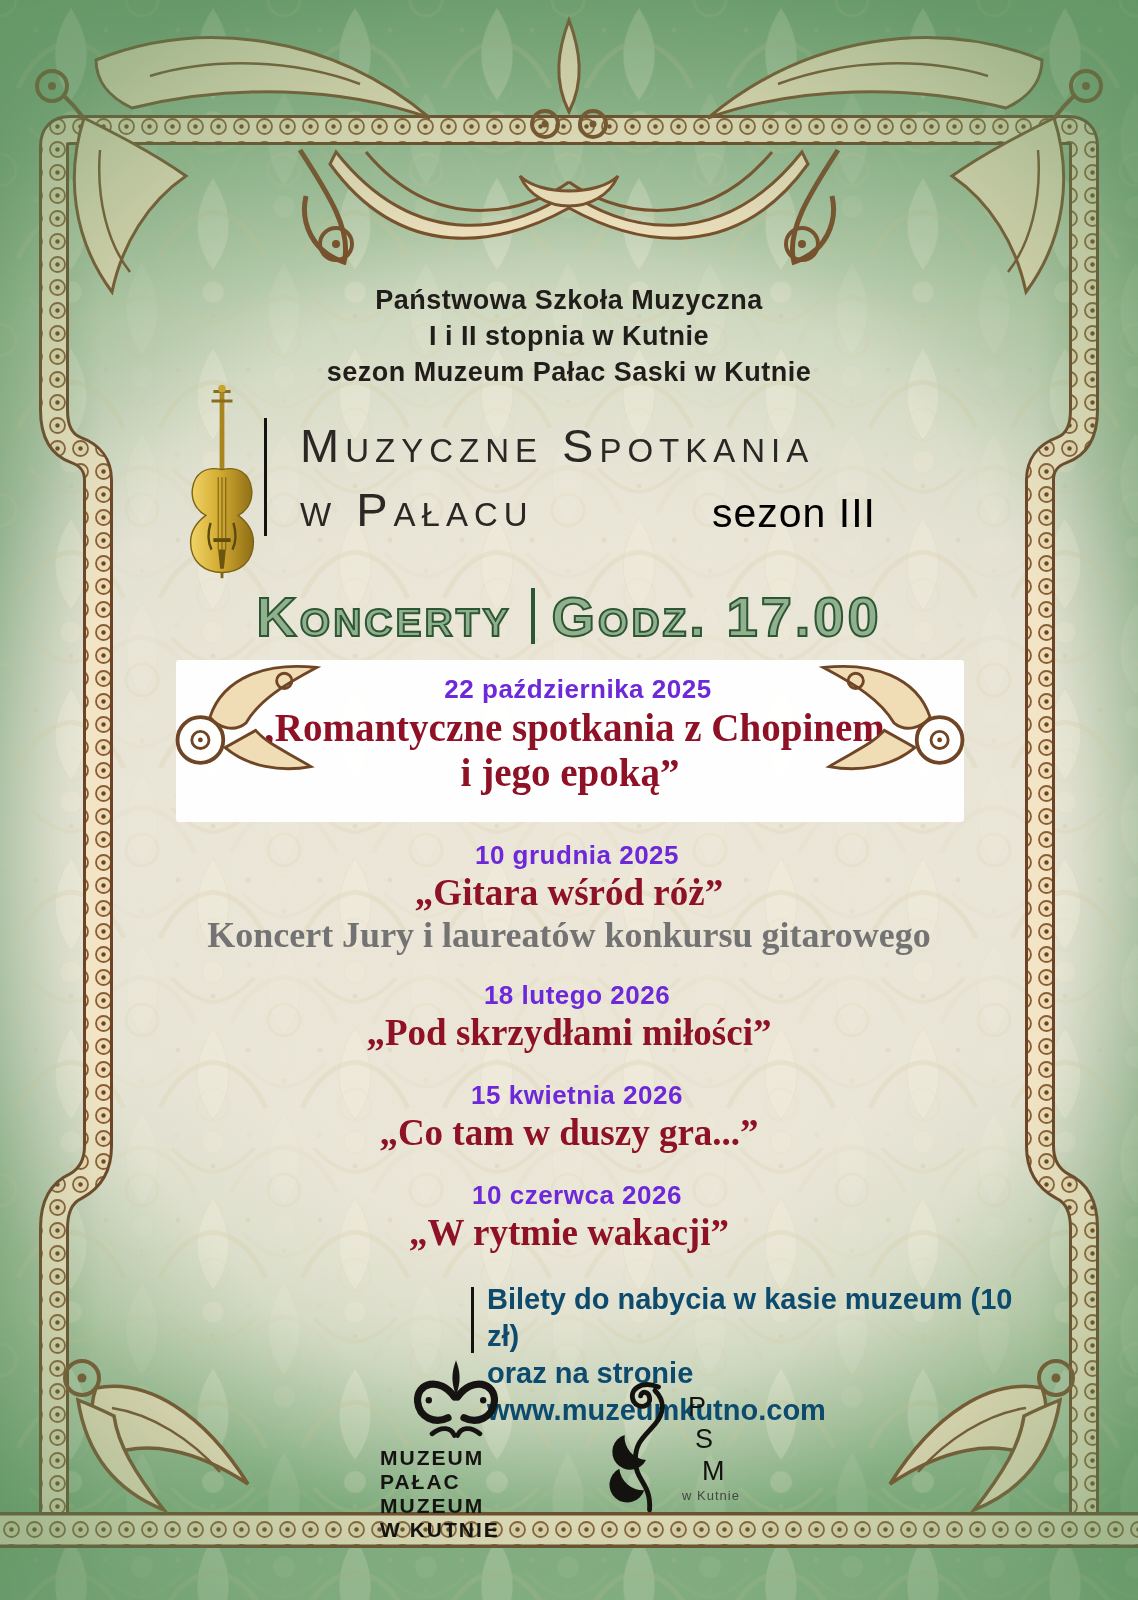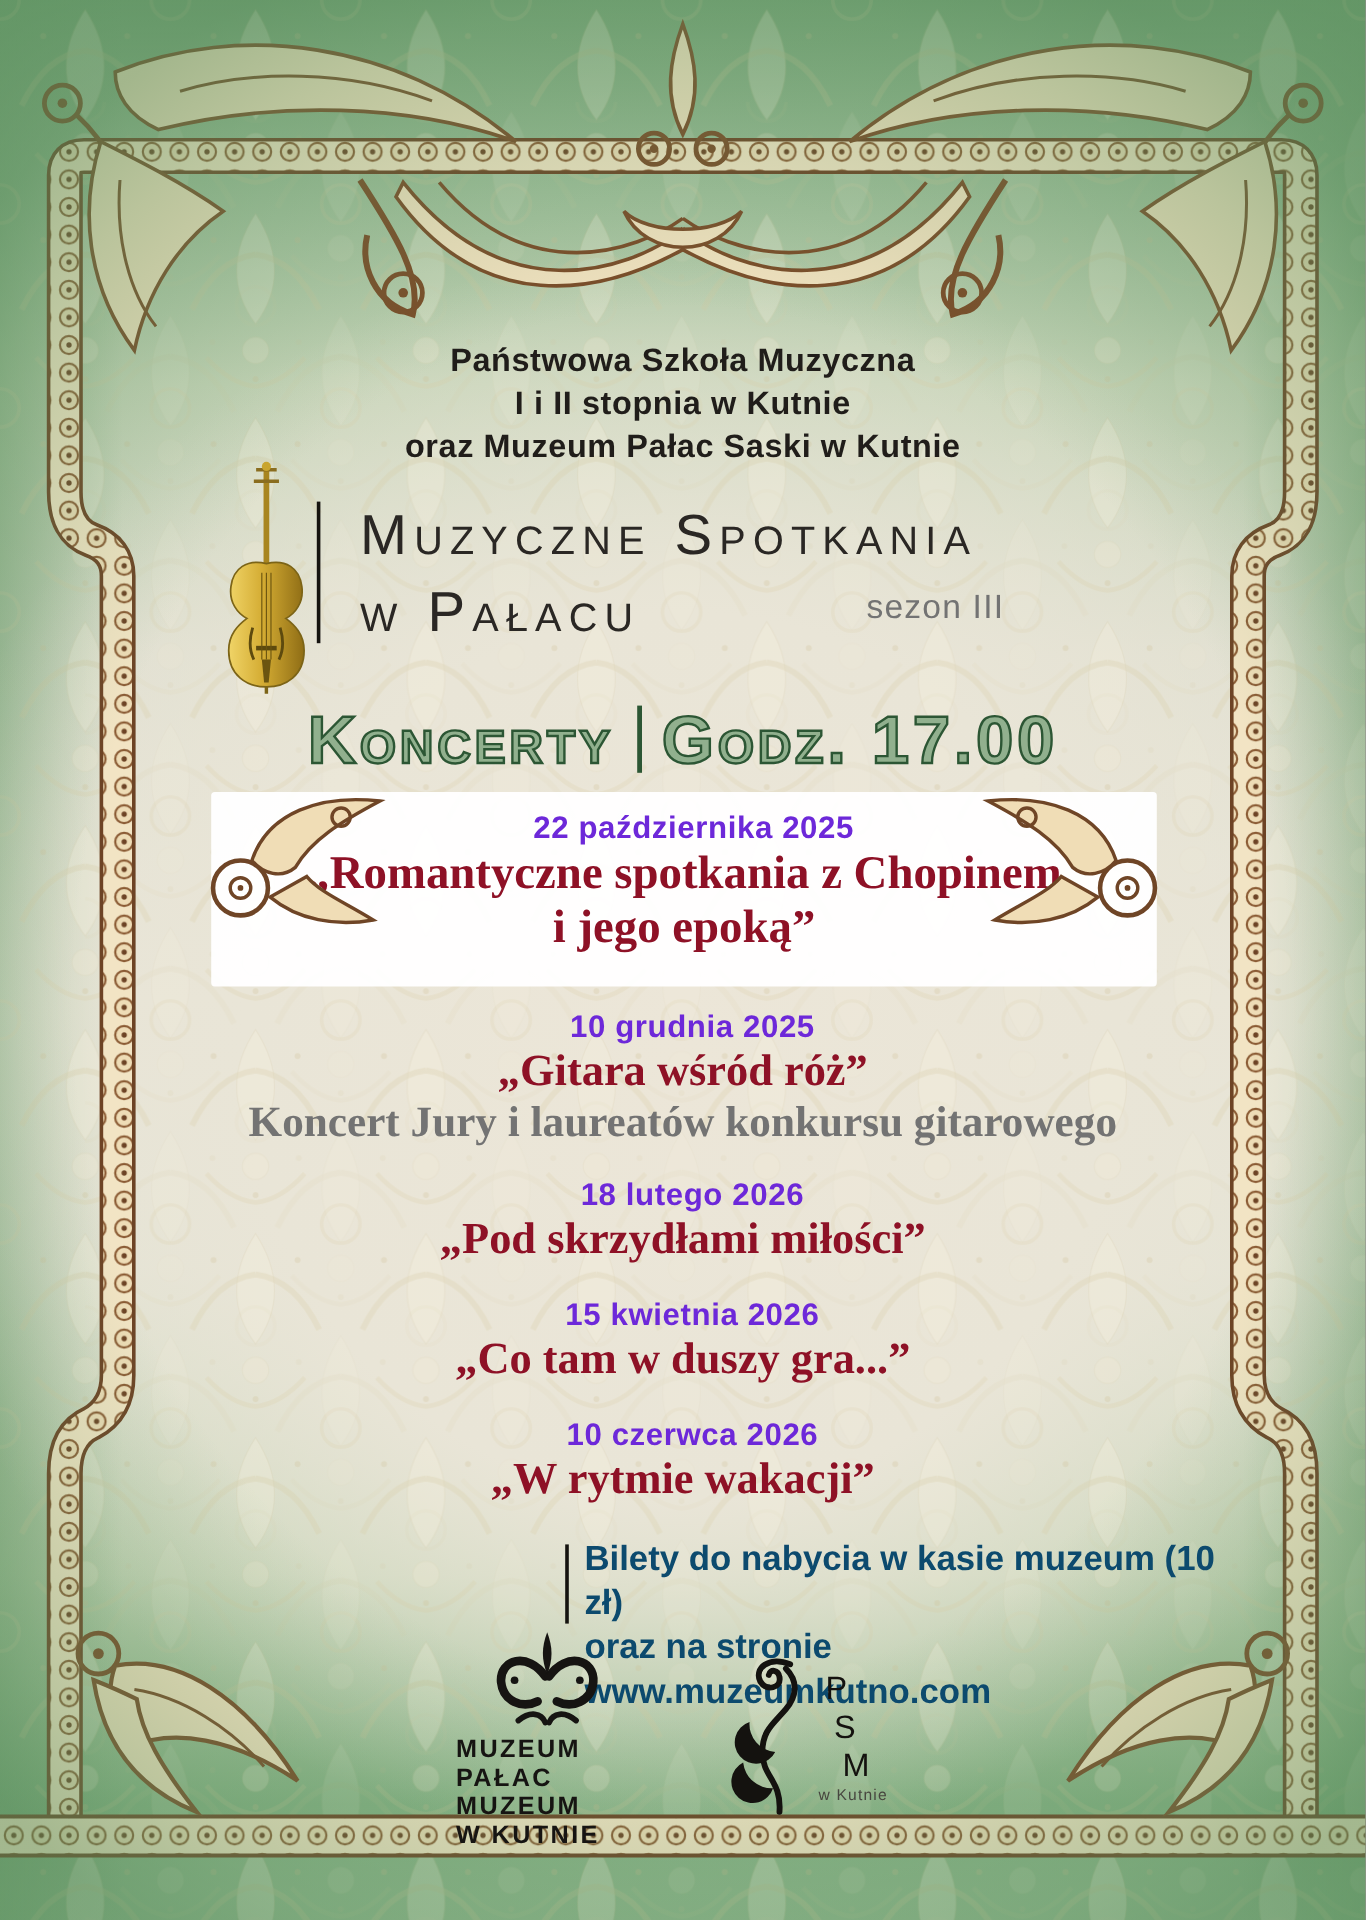--- a/index.html
+++ b/index.html
@@ -19,21 +19,21 @@
   .vignette{
     position:absolute;inset:0;
     background-image:
       radial-gradient(ellipse 72% 58% at 50% 52%, rgba(0,0,0,0) 62%, rgba(96,148,98,.38) 90%, rgba(86,140,90,.5) 100%);
   }
   .overlay{position:absolute;inset:0;pointer-events:none;}
   
   .center{position:absolute;left:0;width:100%;text-align:center;}
   .org-line{font-weight:700;font-size:27px;line-height:36px;color:#201d1a;letter-spacing:.5px;}
   .title-line{position:absolute;font-variant:small-caps;color:#2a2724;letter-spacing:6px;font-size:47px;white-space:nowrap;}
-  .season{position:absolute;color:#737373;font-size:28px;letter-spacing:1px;white-space:nowrap;margin-left:10px;}
+  .season{position:absolute;color:#000000;font-size:41px;letter-spacing:1px;white-space:nowrap;}
   .vline{position:absolute;background:#15130f;width:3px;}
   .koncerty{
     font-variant:small-caps;font-weight:700;font-size:56px;letter-spacing:3px;
     color:rgba(140,173,138,.95);-webkit-text-stroke:2px #2c5634;white-space:nowrap;
   }
   .koncerty .sep{display:inline-block;width:4px;height:56px;background:#2c5634;vertical-align:-8px;margin:0 16px 0 20px;-webkit-text-stroke:0;}
   .event-box{
     position:absolute;left:176px;top:660px;width:788px;height:162px;
     background:rgba(255,255,255,.96);border-radius:3px;text-align:center;
   }
@@ -142,21 +142,21 @@
 
     <use href="#cornerSpray" transform="translate(52,1352)"></use>
     <use href="#cornerSpray" transform="translate(1086,1352) scale(-1,1)"></use>
   </svg>
 
   <div class="vignette"></div>
 
   <div class="center" style="top:282px">
     <div class="org-line">Państwowa Szkoła Muzyczna</div>
     <div class="org-line">I i II stopnia w Kutnie</div>
-    <div class="org-line">oraz Muzeum Pałac Saski w Kutnie</div>
+    <div class="org-line">sezon Muzeum Pałac Saski w Kutnie</div>
   </div>
 
   <svg style="position:absolute;left:176px;top:382px;width:92px;height:200px" viewBox="0 0 90 210">
     <line x1="45" y1="148" x2="45" y2="206" stroke="#7c6417" stroke-width="3"></line>
     <line x1="45" y1="10" x2="45" y2="100" stroke="#a8851f" stroke-width="5"></line>
     <path d="M36,10 L54,10 M34,20 L56,20" stroke="#8a6d1f" stroke-width="3"></path>
     <circle cx="45" cy="7" r="4" fill="#c9a52e"></circle>
     <path d="M45,92 C28,88 16,96 14,112 C12,126 20,136 28,140 C20,146 12,154 12,168 C12,190 28,200 45,200 C62,200 78,190 78,168 C78,154 70,146 62,140 C70,136 78,126 76,112 C74,96 62,88 45,92 Z" fill="url(#gold)" stroke="#7c6417" stroke-width="1.5"></path>
     <path d="M33,148 C30,158 30,168 34,176 M57,148 C60,158 60,168 56,176" stroke="#5d4a0e" stroke-width="2.5" fill="none"></path>
     <rect x="36" y="164" width="18" height="4" fill="#5d4a0e"></rect>

